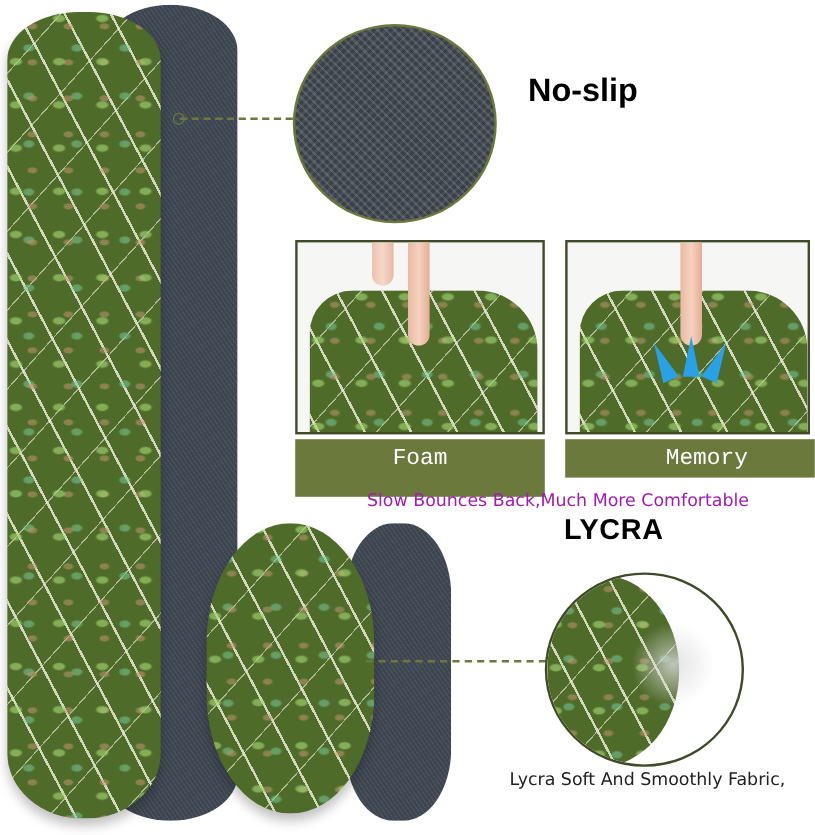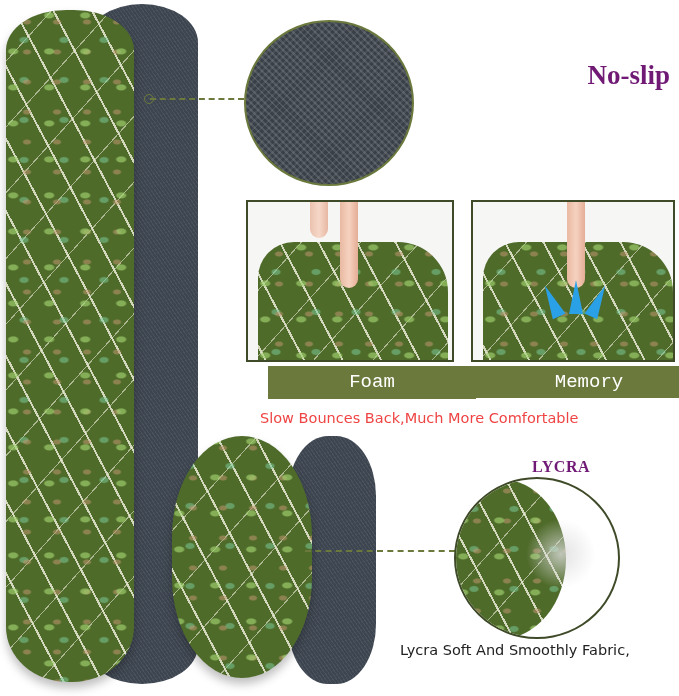--- a/index.html
+++ b/index.html
@@ -25,37 +25,37 @@
     #small-back{left:288px;top:436px;width:88px;height:248px;border-radius:40px/60px;}
     #small-rest{left:172px;top:436px;width:140px;height:242px;border-radius:70px/100px;box-shadow:0 6px 10px rgba(0,0,0,.25);}
     .circle{border-radius:50%;overflow:hidden;}
     #noslip-circle{left:244px;top:20px;width:166px;height:162px;border:2px solid #6b7a3c;
       background-color:#3a4048;
       background-image:repeating-linear-gradient(45deg, rgba(255,255,255,.12) 0 2px, transparent 2px 5px),repeating-linear-gradient(-45deg, rgba(255,255,255,.08) 0 2px, transparent 2px 5px);}
     .dash{border-top:2px dashed #6b7a3c;height:0;}
     #dash1{left:150px;top:98px;width:94px;}
     #dash-dot{left:144px;top:94px;width:8px;height:8px;border:1.5px solid #6b7a3c;border-radius:50%;}
     #dash2{left:305px;top:550px;width:150px;}
-    .heading{color:#701a75;font-weight:bold;text-align:right;font-family:Liberation Serif, serif;}
+    .heading{color:#000000;font-weight:bold;text-align:left;font-family:Liberation Sans, sans-serif;}
     #noslip-title{left:440px;top:56px;width:230px;font-size:27px;line-height:38px;}
     .panel{border:2px solid #3e4a28;background:#f6f6f4;overflow:hidden;}
     #panel-foam{left:246px;top:200px;width:204px;height:158px;}
     #panel-memory{left:471px;top:200px;width:200px;height:158px;}
     .mini-mat{position:absolute;left:10px;top:40px;width:190px;height:140px;border-radius:36px 50px 0 0;}
     .finger{position:absolute;top:-4px;width:18px;height:90px;background:linear-gradient(90deg,#e9b9a2,#f6d2c0,#e4ad95);border-radius:0 0 9px 9px;}
     .arrow{position:absolute;width:0;height:0;border-left:7px solid transparent;border-right:7px solid transparent;border-bottom:34px solid #2aa0e6;}
     .label-bar{background:#6b7a3c;color:#ffffff;font-family:"Liberation Mono",monospace;font-size:19px;text-align:center;line-height:32px;}
-    #label-foam{left:246px;top:366px;width:208px;height:33px;margin-left:22px;}
+    #label-foam{left:246px;top:366px;width:208px;height:48px;}
     #label-memory{left:471px;top:366px;width:236px;height:32px;}
-    #slow-caption{left:260px;top:410px;width:410px;font-size:14.5px;color:#ef4444;font-family:"DejaVu Sans",sans-serif;}
-    #lycra-title{left:470px;top:458px;width:120px;font-size:16px;letter-spacing:0.5px;}
+    #slow-caption{left:260px;top:410px;width:410px;text-align:center;font-size:14.5px;color:#a21caf;font-family:"DejaVu Sans",sans-serif;}
+    #lycra-title{left:470px;top:428px;width:120px;font-size:24px;letter-spacing:0.5px;}
     #lycra-circle{left:454px;top:477px;width:162px;height:158px;border:2px solid #3e4a28;background:#ffffff;}
     #lycra-fabric{position:absolute;left:0;top:0;width:110px;height:160px;border-radius:0 60% 60% 0/0 50% 50% 0;}
     #lycra-puff{position:absolute;left:70px;top:40px;width:70px;height:70px;border-radius:50%;background:radial-gradient(circle,rgba(220,220,220,.8),rgba(255,255,255,0) 70%);}
-    #lycra-caption{left:400px;top:640px;width:279px;font-size:14.5px;line-height:21px;color:#222;font-family:"DejaVu Sans",sans-serif;}
+    #lycra-caption{left:400px;top:640px;width:279px;text-align:center;font-size:14.5px;line-height:21px;color:#222;font-family:"DejaVu Sans",sans-serif;}
   </style>
 </head>
 <body>
 
 <div class="abs fabric" id="long-back"></div>
 <div class="abs leaf-bg" id="long-rest"></div>
 
 <div class="abs fabric" id="small-back"></div>
 <div class="abs leaf-bg" id="small-rest"></div>
 

